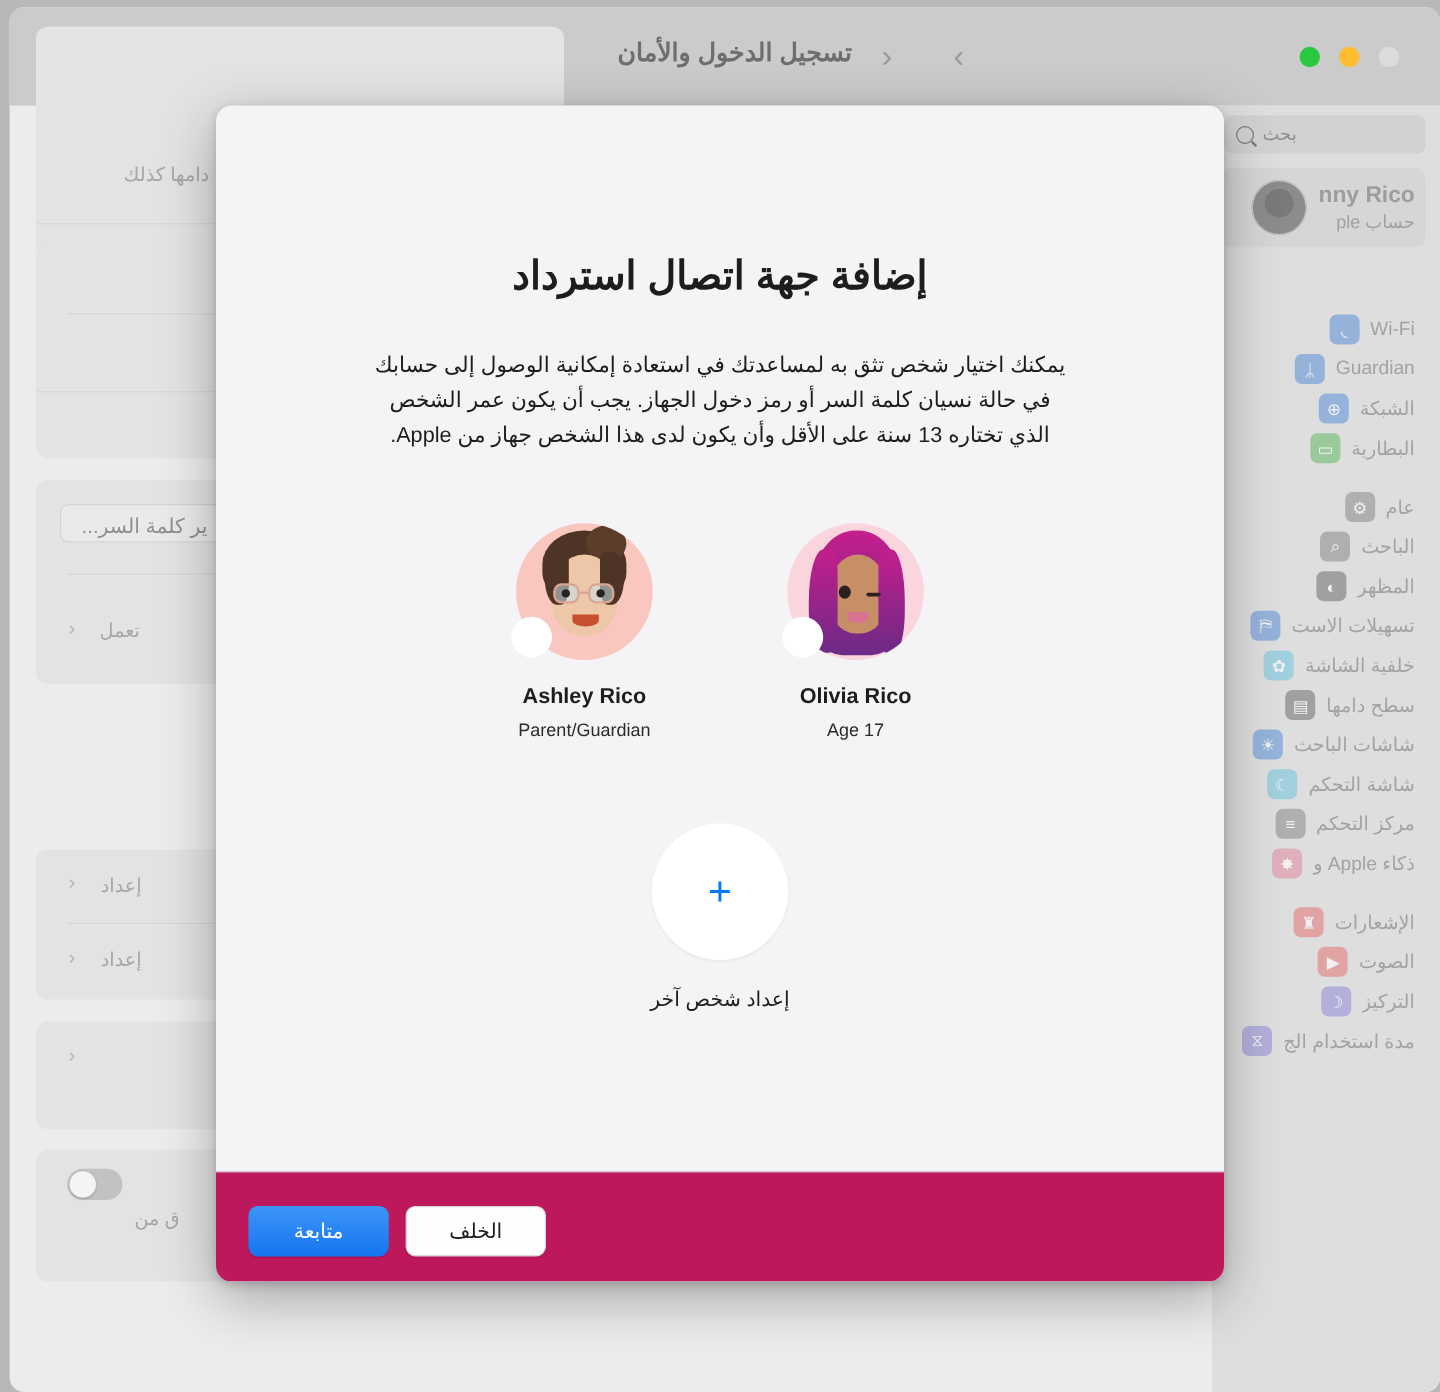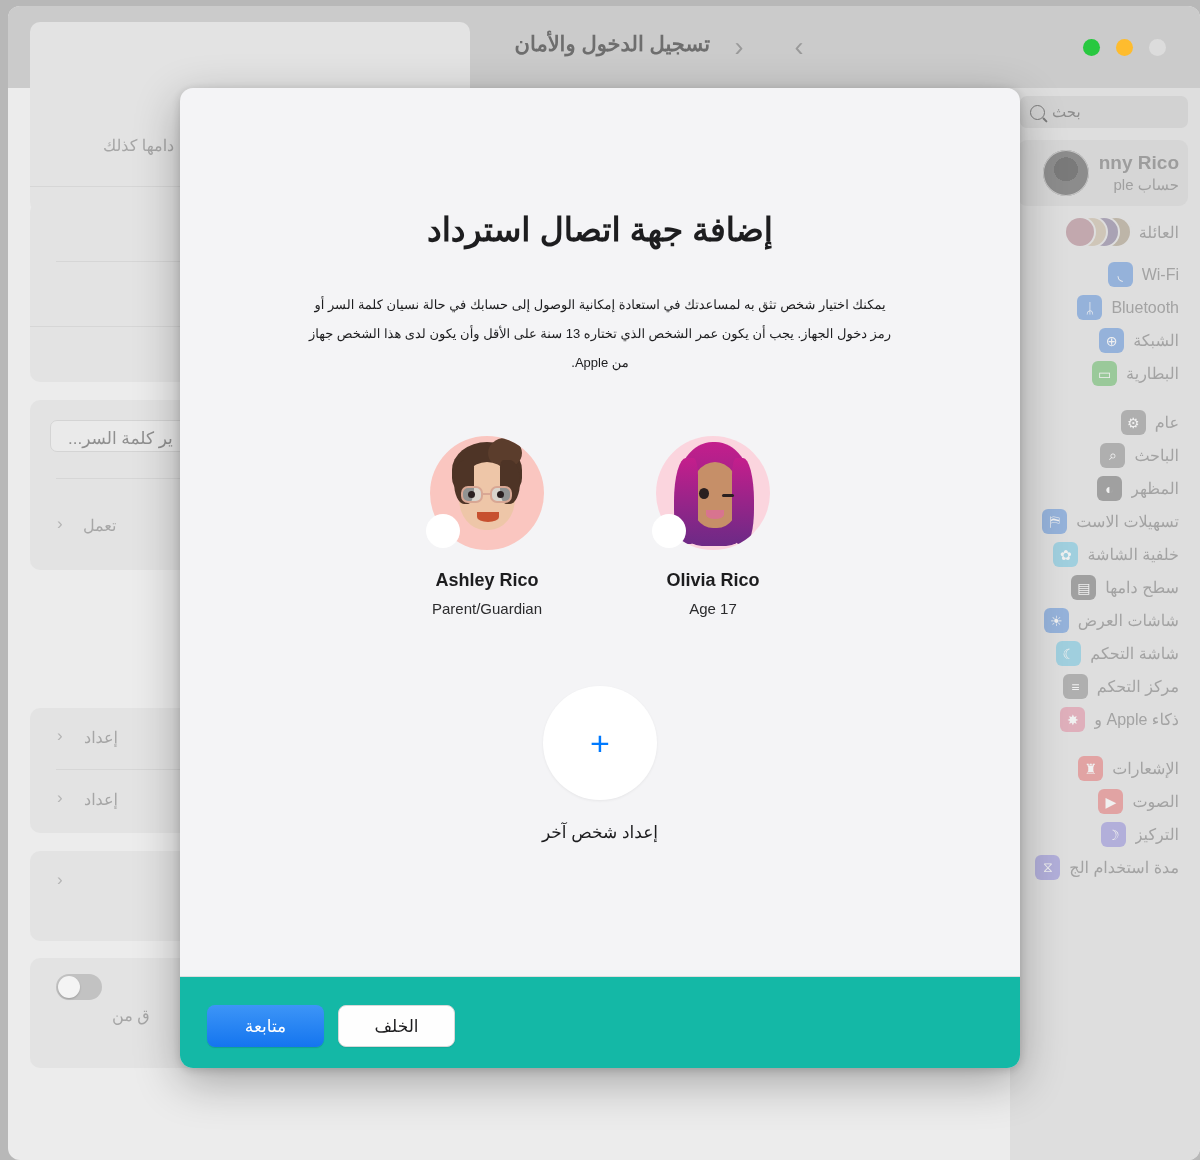--- a/index.html
+++ b/index.html
@@ -119,21 +119,21 @@
   }
   #modal-body{ position:absolute; left:0; top:0; width:840px; height:888px; }
 
   #modal-title{
     position:absolute; left:0; top:122px; width:840px;
     text-align:center; font-size:33px; font-weight:700; color:#1d1d1f;
     direction:rtl;
   }
   #modal-desc{
     position:absolute; left:128px; top:202px; width:584px;
-    text-align:center; font-size:13px; line-height:29px; color:#1d1d1f;
+    text-align:center; font-size:18px; line-height:29px; color:#1d1d1f;
     direction:rtl;
   }
 
   #people-row{
     position:absolute; left:0; top:348px; width:840px;
     display:flex; justify-content:center; gap:0;
     direction:ltr;
   }
   .person{ width:226px; display:flex; flex-direction:column; align-items:center; }
   .avatar-wrap{ position:relative; width:114px; height:114px; }
@@ -168,21 +168,21 @@
   #add-circle{
     width:114px;height:114px;border-radius:50%;background:#fff;
     display:flex;align-items:center;justify-content:center;
     box-shadow:0 1px 3px rgba(0,0,0,.06);
   }
   #add-plus{ font-size:34px; color:#007aff; font-weight:300; line-height:1; }
   #add-label{ margin-top:22px; font-size:17px; color:#1d1d1f; }
 
   #modal-footer{
     position:absolute; left:0; bottom:0; width:840px; height:92px;
-    border-top:1px solid #dcdcdc; background:#14b8a6;
+    border-top:1px solid #dcdcdc; background:#be185d;
   }
   .btn{
     position:absolute; top:28px; height:42px; border-radius:8px;
     font-size:17px; display:flex; align-items:center; justify-content:center;
     cursor:default;
   }
   #btn-continue{
     left:27px; width:117px; color:#fff;
     background:linear-gradient(#3d95f7,#1475ef);
     box-shadow:0 1px 1px rgba(0,0,0,.13);
@@ -246,37 +246,28 @@
     </div>
 
     <div id="account-row">
       <div id="account-text">
         <div id="account-name">nny Rico</div>
         <div id="account-sub">حساب ple</div>
       </div>
       <div id="account-avatar"></div>
     </div>
 
-    <div id="family-row">
-      <span id="family-label">العائلة</span>
-      <span id="family-stack">
-        <span class="fam" id="fam0"></span>
-        <span class="fam" id="fam1"></span>
-        <span class="fam" id="fam2"></span>
-        <span class="fam" id="fam3"></span>
-      </span>
-    </div>
 
     <div id="sb-list">
         <div class="sb-item" style="top: 170px;">
           <span class="sb-label">Wi-Fi</span>
           <span class="sb-icon" style="background: rgb(91, 143, 216);">◟</span>
         </div>
         <div class="sb-item" style="top: 203px;">
-          <span class="sb-label">Bluetooth</span>
+          <span class="sb-label">Guardian</span>
           <span class="sb-icon" style="background: rgb(91, 143, 216);">ᛦ</span>
         </div>
         <div class="sb-item" style="top: 236px;">
           <span class="sb-label">الشبكة</span>
           <span class="sb-icon" style="background: rgb(91, 143, 216);">⊕</span>
         </div>
         <div class="sb-item" style="top: 269px;">
           <span class="sb-label">البطارية</span>
           <span class="sb-icon" style="background: rgb(99, 184, 99);">▭</span>
         </div>
@@ -298,21 +289,21 @@
         </div>
         <div class="sb-item" style="top: 450px;">
           <span class="sb-label">خلفية الشاشة</span>
           <span class="sb-icon" style="background: rgb(111, 196, 222);">✿</span>
         </div>
         <div class="sb-item" style="top: 483px;">
           <span class="sb-label">سطح دامها</span>
           <span class="sb-icon" style="background: rgb(110, 110, 110);">▤</span>
         </div>
         <div class="sb-item" style="top: 516px;">
-          <span class="sb-label">شاشات العرض</span>
+          <span class="sb-label">شاشات الباحث</span>
           <span class="sb-icon" style="background: rgb(91, 143, 216);">☀</span>
         </div>
         <div class="sb-item" style="top: 549px;">
           <span class="sb-label">شاشة التحكم</span>
           <span class="sb-icon" style="background: rgb(111, 196, 222);">☾</span>
         </div>
         <div class="sb-item" style="top: 582px;">
           <span class="sb-label">مركز التحكم</span>
           <span class="sb-icon" style="background: rgb(138, 138, 138);">≡</span>
         </div>

